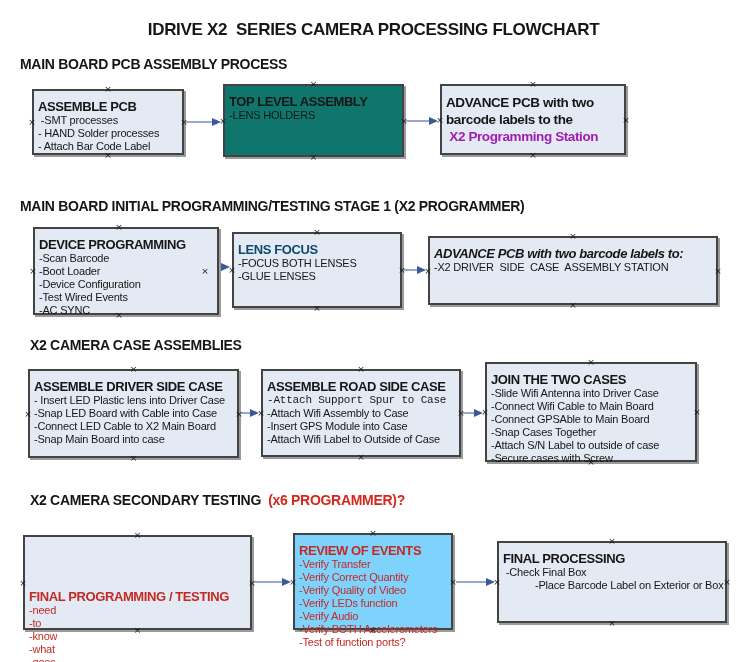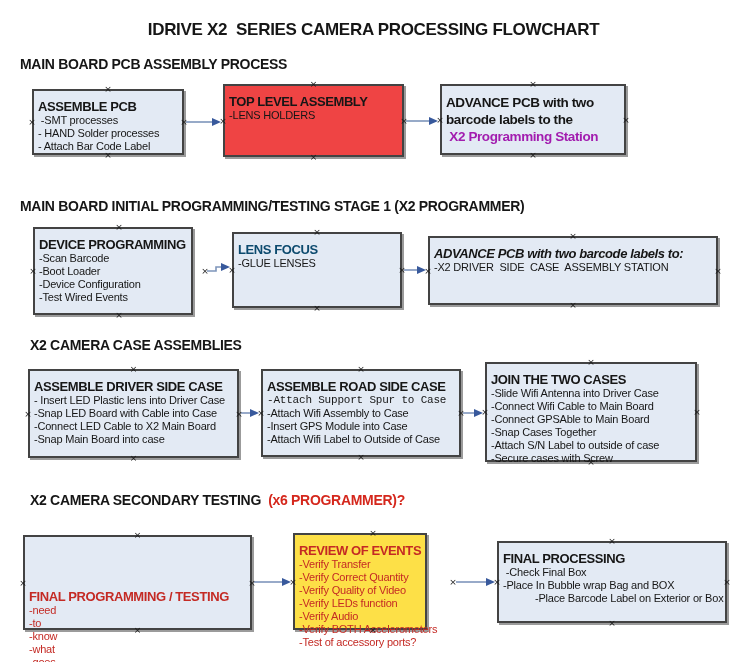--- a/index.html
+++ b/index.html
@@ -53,51 +53,53 @@
     <div class="fbox" style="left: 32px; top: 89px; width: 152px; height: 66px; background: rgb(227, 234, 244); border: 2px solid rgb(67, 67, 67); box-shadow: rgb(155, 155, 155) 2px 2px 0px;">
       <div class="bt" style="color: rgb(22, 22, 22);">ASSEMBLE PCB</div>
       <div class="bi" style="color: rgb(22, 22, 22);"> -SMT processes</div>
       <div class="bi" style="color: rgb(22, 22, 22);">- HAND Solder processes</div>
       <div class="bi" style="color: rgb(22, 22, 22);">- Attach Bar Code Label</div>
     </div>
     <div class="hx" style="left: 108px; top: 89px; color: rgb(26, 26, 26);">×</div>
     <div class="hx" style="left: 108px; top: 155px; color: rgb(26, 26, 26);">×</div>
     <div class="hx" style="left: 32px; top: 122px; color: rgb(26, 26, 26);">×</div>
     <div class="hx" style="left: 184px; top: 122px; color: rgb(26, 26, 26);">×</div>
-    <div class="fbox" style="left: 223px; top: 84px; width: 181px; height: 73px; background: #ef4444; border: 2px solid rgb(67, 67, 67); box-shadow: rgb(155, 155, 155) 2px 2px 0px;">
+    <div class="fbox" style="left: 223px; top: 84px; width: 181px; height: 73px; background: #0f766e; border: 2px solid rgb(67, 67, 67); box-shadow: rgb(155, 155, 155) 2px 2px 0px;">
       <div class="bt" style="color: rgb(22, 22, 22);">TOP LEVEL ASSEMBLY</div>
       <div class="bi" style="color: rgb(22, 22, 22);">-LENS HOLDERS</div>
     </div>
     <div class="hx" style="left: 313.5px; top: 84px; color: rgb(26, 26, 26);">×</div>
     <div class="hx" style="left: 313.5px; top: 157px; color: rgb(26, 26, 26);">×</div>
     <div class="hx" style="left: 223px; top: 120.5px; color: rgb(26, 26, 26);">×</div>
     <div class="hx" style="left: 404px; top: 120.5px; color: rgb(26, 26, 26);">×</div>
     <div class="fbox" style="left: 440px; top: 84px; width: 186px; height: 71px; background: rgb(227, 234, 244); border: 2px solid rgb(67, 67, 67); box-shadow: rgb(155, 155, 155) 2px 2px 0px;">
       <div class="bt big" style="color: rgb(22, 22, 22);">ADVANCE PCB with two</div>
       <div class="bt big" style="color: rgb(22, 22, 22);">barcode labels to the</div>
       <div class="bt big" style="color: #a21caf;"> X2 Programming Station</div>
     </div>
     <div class="hx" style="left: 533px; top: 84px; color: rgb(26, 26, 26);">×</div>
     <div class="hx" style="left: 533px; top: 155px; color: rgb(26, 26, 26);">×</div>
     <div class="hx" style="left: 440px; top: 119.5px; color: rgb(26, 26, 26);">×</div>
     <div class="hx" style="left: 626px; top: 119.5px; color: rgb(26, 26, 26);">×</div>
     <div class="sec-header" style="left: 20px; top: 198px;"><span style="color: rgb(22, 22, 22);">MAIN BOARD INITIAL PROGRAMMING/TESTING STAGE 1 (X2 PROGRAMMER)</span></div>
-    <div class="fbox" style="left: 33px; top: 227px; width: 160px; height: 88px; background: rgb(227, 234, 244); border: 2px solid rgb(67, 67, 67); box-shadow: rgb(155, 155, 155) 2px 2px 0px;">
+    <div class="fbox" style="left: 33px; top: 227px; width: 186px; height: 88px; background: rgb(227, 234, 244); border: 2px solid rgb(67, 67, 67); box-shadow: rgb(155, 155, 155) 2px 2px 0px;">
       <div class="bt" style="color: rgb(22, 22, 22);">DEVICE PROGRAMMING</div>
       <div class="bi" style="color: rgb(22, 22, 22);">-Scan Barcode</div>
       <div class="bi" style="color: rgb(22, 22, 22);">-Boot Loader</div>
       <div class="bi" style="color: rgb(22, 22, 22);">-Device Configuration</div>
       <div class="bi" style="color: rgb(22, 22, 22);">-Test Wired Events</div>
+      <div class="bi" style="color: rgb(22, 22, 22);">-AC SYNC</div>
     </div>
     <div class="hx" style="left: 119px; top: 227px; color: rgb(26, 26, 26);">×</div>
     <div class="hx" style="left: 119px; top: 315px; color: rgb(26, 26, 26);">×</div>
     <div class="hx" style="left: 33px; top: 271px; color: rgb(26, 26, 26);">×</div>
     <div class="hx" style="left: 205px; top: 271px; color: rgb(26, 26, 26);">×</div>
     <div class="fbox" style="left: 232px; top: 232px; width: 170px; height: 76px; background: rgb(227, 234, 244); border: 2px solid rgb(67, 67, 67); box-shadow: rgb(155, 155, 155) 2px 2px 0px;">
       <div class="bt" style="color: #0c4a6e;">LENS FOCUS</div>
+      <div class="bi" style="color: rgb(22, 22, 22);">-FOCUS BOTH LENSES</div>
       <div class="bi" style="color: rgb(22, 22, 22);">-GLUE LENSES</div>
     </div>
     <div class="hx" style="left: 317px; top: 232px; color: rgb(26, 26, 26);">×</div>
     <div class="hx" style="left: 317px; top: 308px; color: rgb(26, 26, 26);">×</div>
     <div class="hx" style="left: 232px; top: 270px; color: rgb(26, 26, 26);">×</div>
     <div class="hx" style="left: 402px; top: 270px; color: rgb(26, 26, 26);">×</div>
     <div class="fbox" style="left: 428px; top: 236px; width: 290px; height: 69px; background: rgb(227, 234, 244); border: 2px solid rgb(67, 67, 67); box-shadow: rgb(155, 155, 155) 2px 2px 0px;">
       <div class="bt" style="color: rgb(22, 22, 22); font-style: italic;">ADVANCE PCB with two barcode labels to:</div>
       <div class="bi" style="color: rgb(22, 22, 22);">-X2 DRIVER  SIDE  CASE  ASSEMBLY STATION</div>
     </div>
@@ -148,37 +150,36 @@
       <div class="bi" style="color: rgb(196, 42, 36);">-to</div>
       <div class="bi" style="color: rgb(196, 42, 36);">-know</div>
       <div class="bi" style="color: rgb(196, 42, 36);">-what</div>
       <div class="bi" style="color: rgb(196, 42, 36);">-goes</div>
       <div class="bi" style="color: rgb(196, 42, 36);">-here</div>
     </div>
     <div class="hx" style="left: 137.5px; top: 535px; color: rgb(26, 26, 26);">×</div>
     <div class="hx" style="left: 137.5px; top: 630px; color: rgb(26, 26, 26);">×</div>
     <div class="hx" style="left: 23px; top: 582.5px; color: rgb(26, 26, 26);">×</div>
     <div class="hx" style="left: 252px; top: 582.5px; color: rgb(26, 26, 26);">×</div>
-    <div class="fbox" style="left: 293px; top: 533px; width: 134px; height: 97px; background: #fde047; border: 2px solid rgb(67, 67, 67); box-shadow: rgb(155, 155, 155) 2px 2px 0px;">
+    <div class="fbox" style="left: 293px; top: 533px; width: 160px; height: 97px; background: #7dd3fc; border: 2px solid rgb(67, 67, 67); box-shadow: rgb(155, 155, 155) 2px 2px 0px;">
       <div class="bt" style="color: rgb(196, 42, 36);">REVIEW OF EVENTS</div>
       <div class="bi" style="color: rgb(196, 42, 36);">-Verify Transfer</div>
       <div class="bi" style="color: rgb(196, 42, 36);">-Verify Correct Quantity</div>
       <div class="bi" style="color: rgb(196, 42, 36);">-Verify Quality of Video</div>
       <div class="bi" style="color: rgb(196, 42, 36);">-Verify LEDs function</div>
       <div class="bi" style="color: rgb(196, 42, 36);">-Verify Audio</div>
       <div class="bi" style="color: rgb(196, 42, 36);">-Verify BOTH Accelerometers</div>
-      <div class="bi" style="color: rgb(196, 42, 36);">-Test of accessory ports?</div>
+      <div class="bi" style="color: rgb(196, 42, 36);">-Test of function ports?</div>
     </div>
     <div class="hx" style="left: 373px; top: 533px; color: rgb(26, 26, 26);">×</div>
     <div class="hx" style="left: 373px; top: 630px; color: rgb(26, 26, 26);">×</div>
     <div class="hx" style="left: 293px; top: 581.5px; color: rgb(26, 26, 26);">×</div>
     <div class="hx" style="left: 453px; top: 581.5px; color: rgb(26, 26, 26);">×</div>
     <div class="fbox" style="left: 497px; top: 541px; width: 230px; height: 82px; background: rgb(227, 234, 244); border: 2px solid rgb(67, 67, 67); box-shadow: rgb(155, 155, 155) 2px 2px 0px;">
       <div class="bt" style="color: rgb(22, 22, 22);">FINAL PROCESSING</div>
       <div class="bi" style="color: rgb(22, 22, 22);"> -Check Final Box</div>
-      <div class="bi" style="color: rgb(22, 22, 22);">-Place In Bubble wrap Bag and BOX</div>
       <div class="bi" style="color: rgb(22, 22, 22); margin-left: 32px;">-Place Barcode Label on Exterior or Box</div>
     </div>
     <div class="hx" style="left: 612px; top: 541px; color: rgb(26, 26, 26);">×</div>
     <div class="hx" style="left: 612px; top: 623px; color: rgb(26, 26, 26);">×</div>
     <div class="hx" style="left: 497px; top: 582px; color: rgb(26, 26, 26);">×</div>
     <div class="hx" style="left: 727px; top: 582px; color: rgb(26, 26, 26);">×</div>
   </div>
 
 </body></html>

